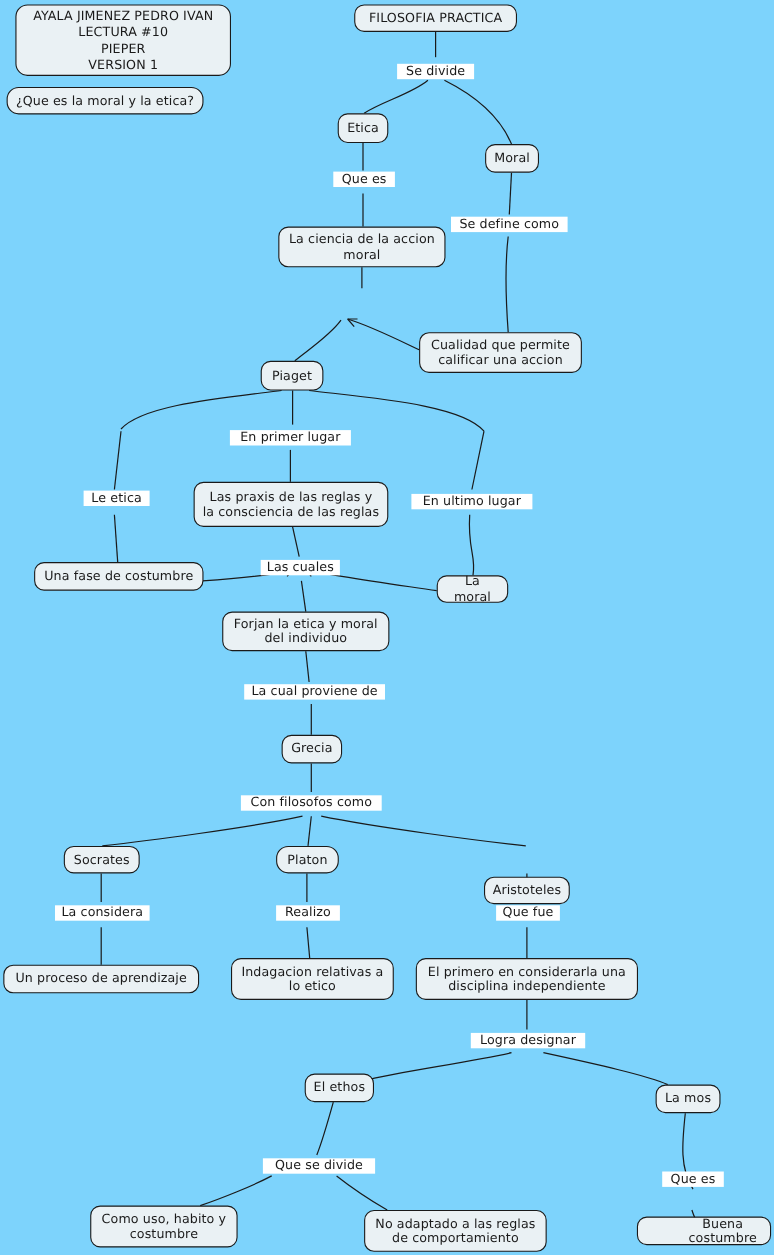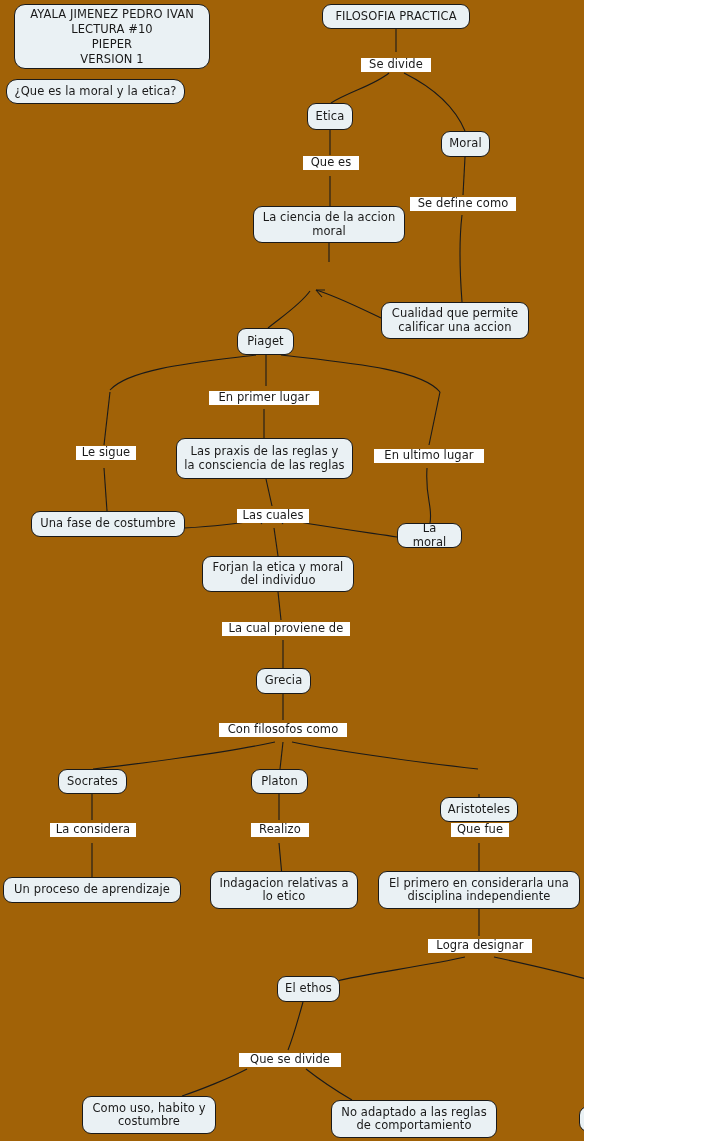--- a/index.html
+++ b/index.html
@@ -5,23 +5,23 @@
   html, body {
     margin: 0;
     padding: 0;
     background: #ffffff;
   }
   body {
     font-family: "DejaVu Sans", sans-serif;
   }
   #canvas {
     position: relative;
-    width: 584px;
+    width: 704px;
     height: 1141px;
-    background: #a16207;
+    background: #7dd3fc;
     overflow: hidden;
   }
   #edges {
     position: absolute;
     left: 0;
     top: 0;
     width: 704px;
     height: 1141px;
     pointer-events: none;
   }
@@ -170,21 +170,21 @@
 
   <div class="node" style="left:397px; top:523px; width:65px; height:25px;">La moral</div>
 
   <div class="node" style="left:202px; top:556px; width:152px; height:36px;">Forjan la etica y moral
 del individuo</div>
 
   <div class="node" style="left:256px; top:668px; width:55px; height:26px;">Grecia</div>
 
   <div class="node" style="left:58px; top:769px; width:69px; height:25px;">Socrates</div>
 
-  <div class="node" style="left:251px; top:769px; width:57px; height:25px;">Platon</div>
+  <div class="node" style="left:251px; top:769px; width:57px; height:25px;border-radius:11px;">Platon</div>
 
   <div class="node" style="left:440px; top:769px; width:78px; height:25px;margin-top:28px;">Aristoteles</div>
 
   <div class="node" style="left:3px; top:877px; width:178px; height:26px;">Un proceso de aprendizaje</div>
 
   <div class="node" style="left:210px; top:871px; width:148px; height:38px;">Indagacion relativas a
 lo etico</div>
 
   <div class="node" style="left:378px; top:871px; width:202px; height:38px;">El primero en considerarla una
 disciplina independiente</div>
@@ -203,21 +203,21 @@
 
   <div class="link-label" style="left:361px; top:58px; width:70px;">Se divide</div>
 
   <div class="link-label" style="left:303px; top:156px; width:56px;">Que es</div>
 
   <div class="link-label" style="left:410px; top:197px; width:106px;">Se define como</div>
 
 
   <div class="link-label" style="left:209px; top:391px; width:110px;">En primer lugar</div>
 
-  <div class="link-label" style="left:76px; top:446px; width:60px;">Le sigue</div>
+  <div class="link-label" style="left:76px; top:446px; width:60px;">Le etica</div>
 
   <div class="link-label" style="left:374px; top:449px; width:110px;">En ultimo lugar</div>
 
   <div class="link-label" style="left:237px; top:509px; width:72px;">Las cuales</div>
 
   <div class="link-label" style="left:222px; top:622px; width:128px;">La cual proviene de</div>
 
   <div class="link-label" style="left:219px; top:723px; width:128px;">Con filosofos como</div>
 
   <div class="link-label" style="left:50px; top:823px; width:86px;">La considera</div>

